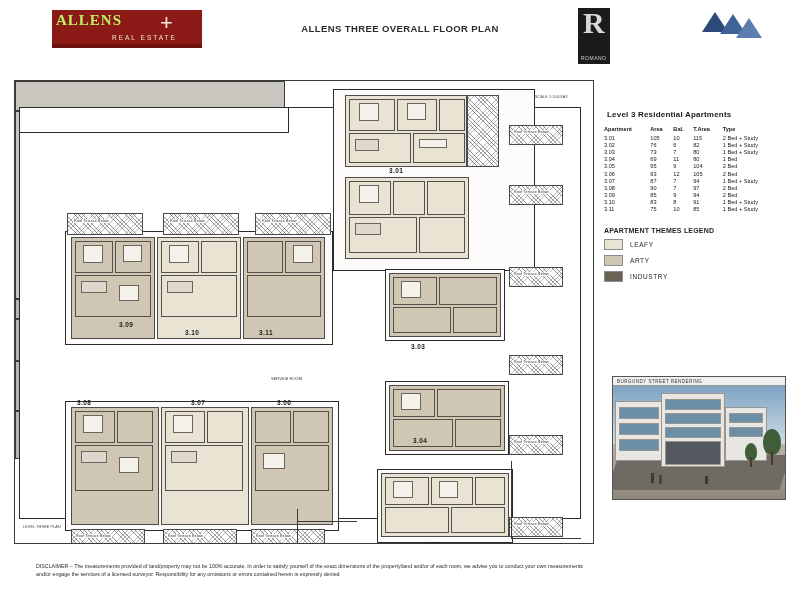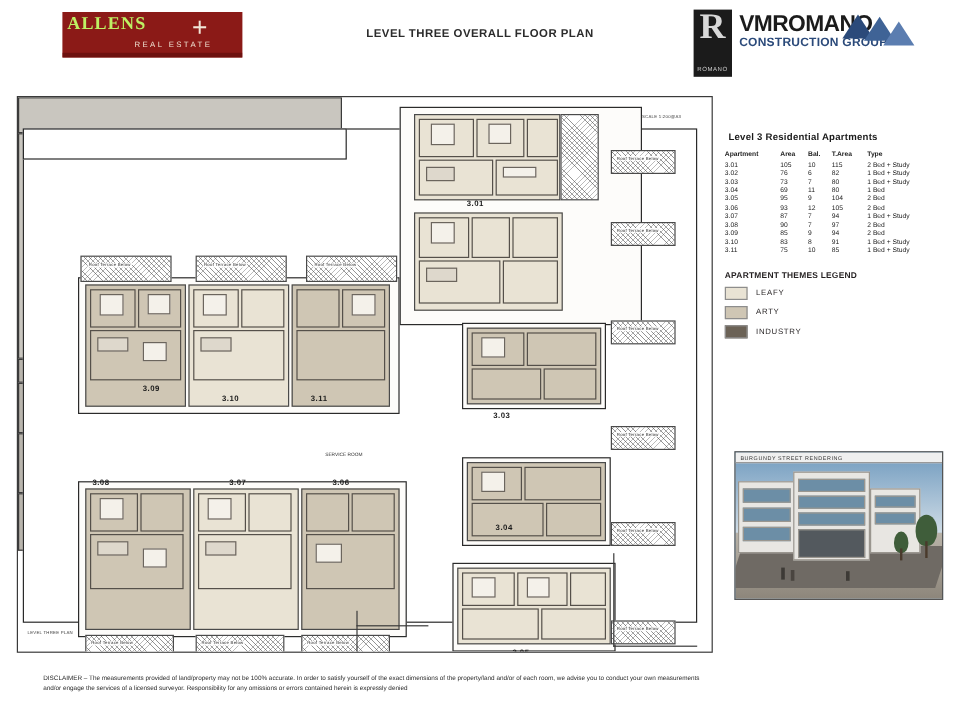--- a/index.html
+++ b/index.html
@@ -353,31 +353,27 @@
 <div class="page">
 
   <div class="logo-left">
     <div class="ll-name">ALLENS</div>
     <div class="ll-plus">+</div>
     <div class="ll-sub">REAL ESTATE</div>
     <div class="ll-bar"></div>
   </div>
 
   <div class="doc-title">
-    <div>LEVEL THREE OVERALL FLOOR PLAN</div>
+    <div>ALLENS THREE OVERALL FLOOR PLAN</div>
   </div>
 
   <div class="logo-right">
     <div class="lr-block">
       <div class="r">R</div>
       <div class="vert">ROMANO</div>
-    </div>
-    <div class="lr-text">
-      <div class="vm">VMROMANO</div>
-      <div class="cg">CONSTRUCTION GROUP</div>
     </div>
     <div class="lr-roofs">
       <div class="roof r1"></div>
       <div class="roof r2"></div>
       <div class="roof r3"></div>
     </div>
   </div>
 
   <div class="plan">
     <div class="plan-inner">

